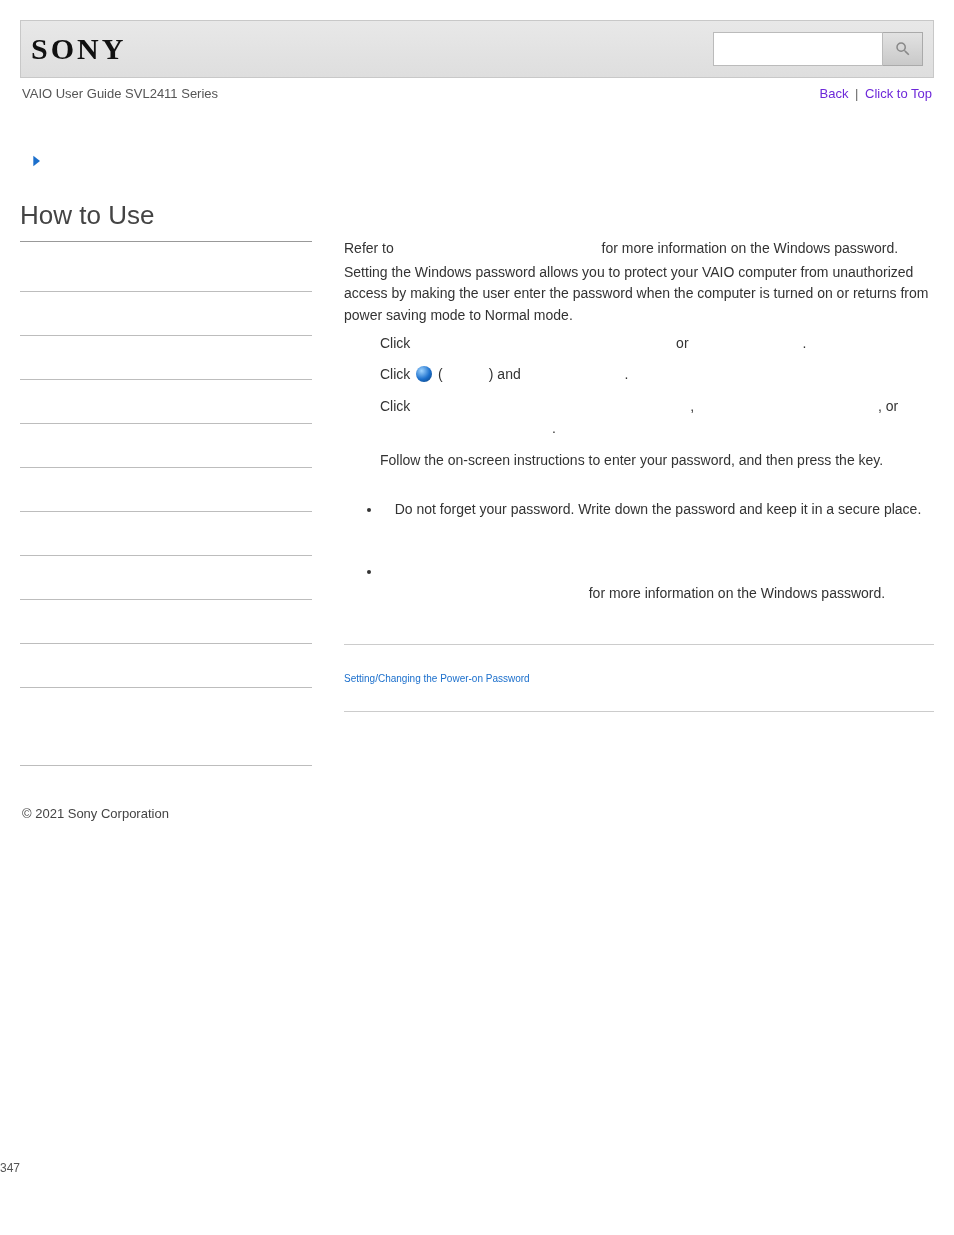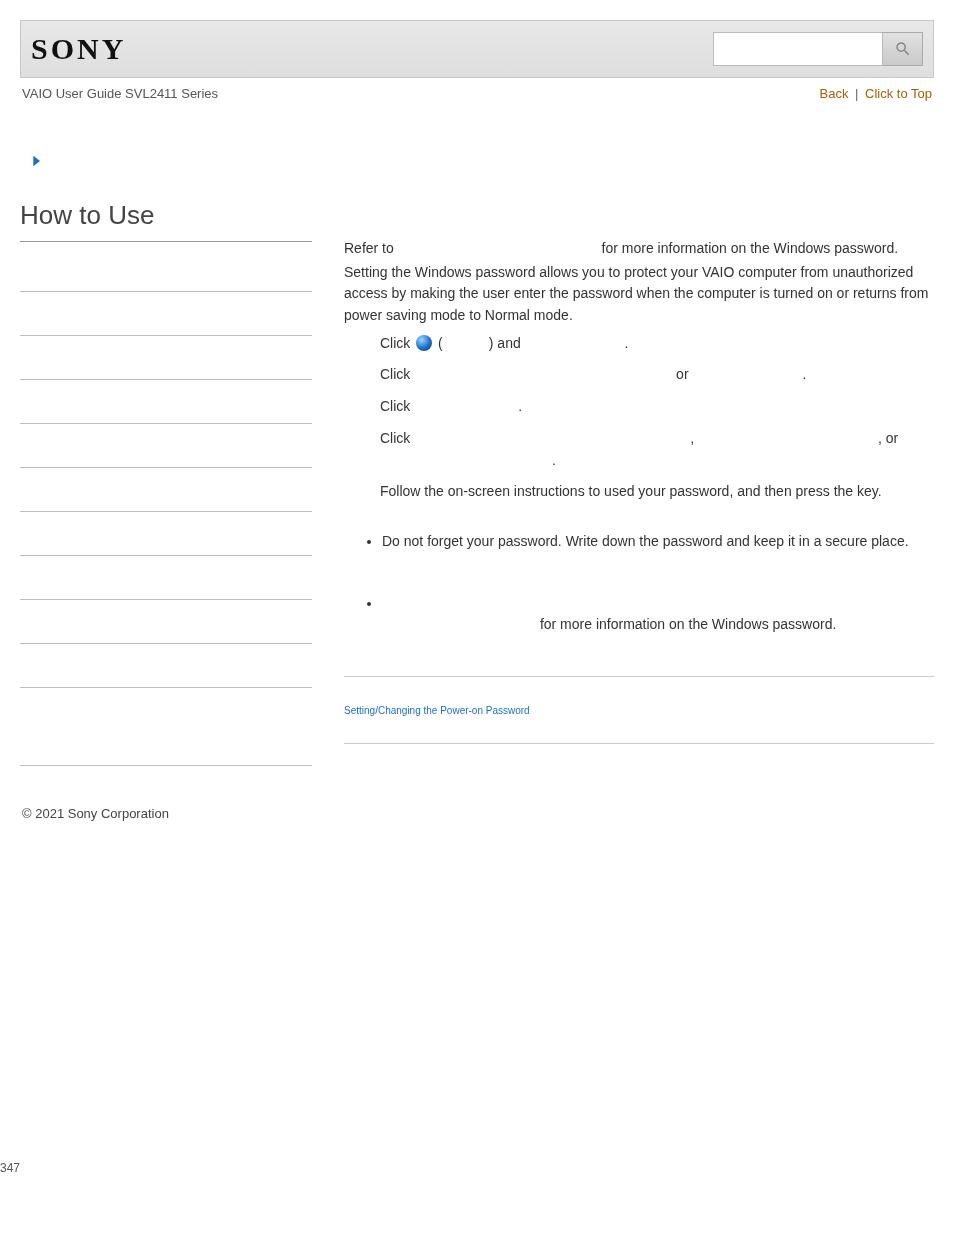--- a/index.html
+++ b/index.html
@@ -51,21 +51,21 @@
     cursor: pointer;
   }
   .search-btn svg { width: 18px; height: 18px; fill: #888; }
   .subheader {
     margin: 8px 22px 0 22px;
     display: flex;
     justify-content: space-between;
     font-size: 13px;
     color: #555;
   }
-  .nav-links a { color: #a16207; text-decoration: none; cursor: pointer; }
+  .nav-links a { color: #6d28d9; text-decoration: none; cursor: pointer; }
   .nav-links span.sep { color: #666; margin: 0 3px; }
   .chevron-row {
     margin: 52px 0 28px 28px;
   }
   .chevron-row svg { width: 16px; height: 16px; }
   .content-wrap {
     display: flex;
     margin: 16px 20px;
   }
   .sidebar {
@@ -101,21 +101,21 @@
   .orb {
     display: inline-block;
     width: 16px; height: 16px;
     border-radius: 50%;
     background: radial-gradient(circle at 35% 30%, #9fd4ff 0%, #1b6fcc 55%, #0a3c72 100%);
     vertical-align: -3px;
     margin: 0 2px;
   }
   .follow { margin: 10px 0 14px 36px; }
   ul.notes { margin: 28px 0 10px 24px; padding-left: 0; }
-  ul.notes li { margin-bottom: 40px; list-style: disc; margin-left: 14px; }
+  ul.notes li { margin-bottom: 40px; list-style: disc; margin-left: 14px; text-align: center; }
   .hr { border: none; border-top: 1px solid #ccc; margin: 22px 0; }
   .related a { color: #1b6fcc; text-decoration: none; font-size: 10px; }
   .footer {
     margin: 40px 22px 0 22px;
     font-size: 13px;
     color: #444;
   }
   .pagenum {
     font-size: 12px;
     color: #555;
@@ -173,36 +173,33 @@
   <div class="main">
     <p>
       <span>Refer to </span>
       <span style="display:inline-block; width:200px;"></span>
       <span> for more information on the Windows password.</span>
     </p>
     <p>Setting the Windows password allows you to protect your VAIO computer from unauthorized access by making the user enter the password when the computer is turned on or returns from power saving mode to Normal mode.</p>
 
     <div class="steps">
       <div class="step-line">
-        <span>Click </span><span class="orb"></span><span> (</span><span style="display:inline-block; width:46px;"></span><span>) and </span><span style="display:inline-block; width:100px;"></span><span>.</span>
-      </div>
-      <div class="step-line">
         <span>Click </span><span style="display:inline-block; width:258px;"></span><span> or </span><span style="display:inline-block; width:110px;"></span><span>.</span>
       </div>
       <div class="step-line">
-        <span>Click </span><span style="display:inline-block; width:104px;"></span><span>.</span>
+        <span>Click </span><span class="orb"></span><span> (</span><span style="display:inline-block; width:46px;"></span><span>) and </span><span style="display:inline-block; width:100px;"></span><span>.</span>
       </div>
       <div class="step-line">
         <span>Click </span><span style="display:inline-block; width:276px;"></span><span>, </span><span style="display:inline-block; width:180px;"></span><span>, or</span>
         <br>
         <span style="display:inline-block; width:172px;"></span><span>.</span>
       </div>
     </div>
 
-    <div class="follow">Follow the on-screen instructions to used your password, and then press the key.</div>
+    <div class="follow">Follow the on-screen instructions to enter your password, and then press the key.</div>
 
     <ul class="notes">
       <li>Do not forget your password. Write down the password and keep it in a secure place.</li>
       <li>
         <br>
         <span style="display:inline-block; width:154px;"></span><span> for more information on the Windows password.</span>
       </li>
     </ul>
 
     <hr class="hr">

